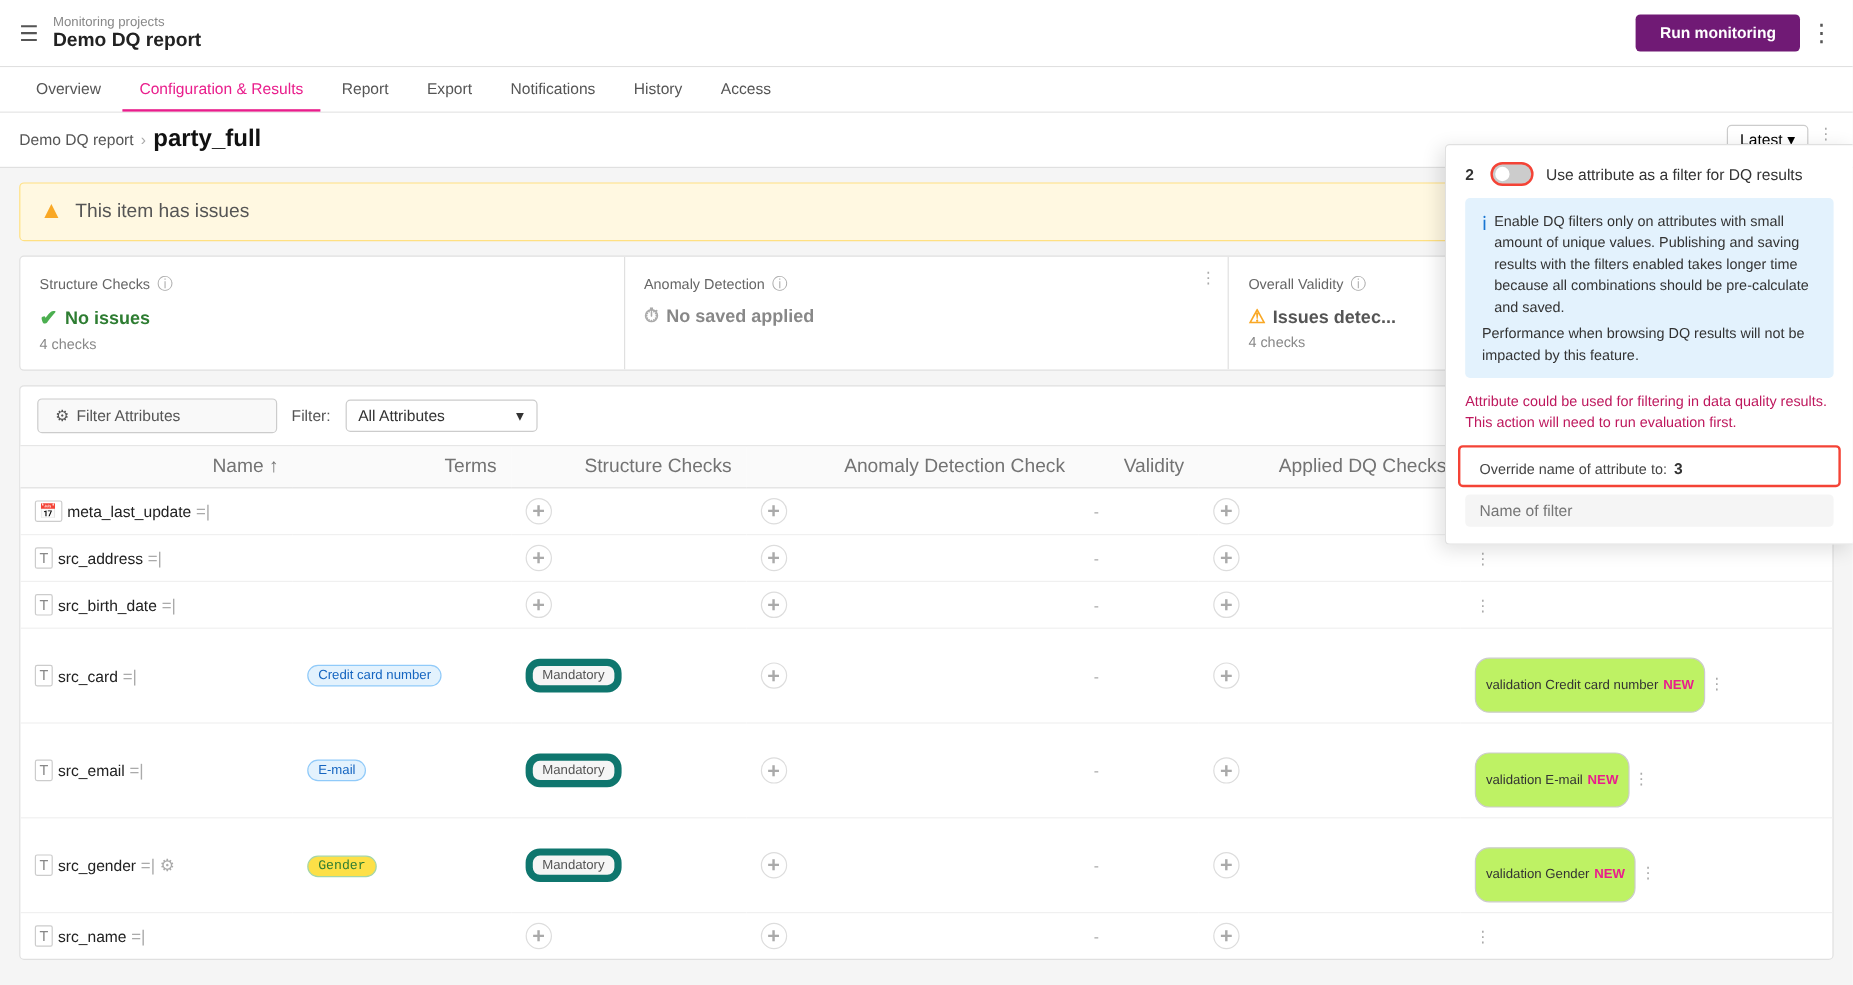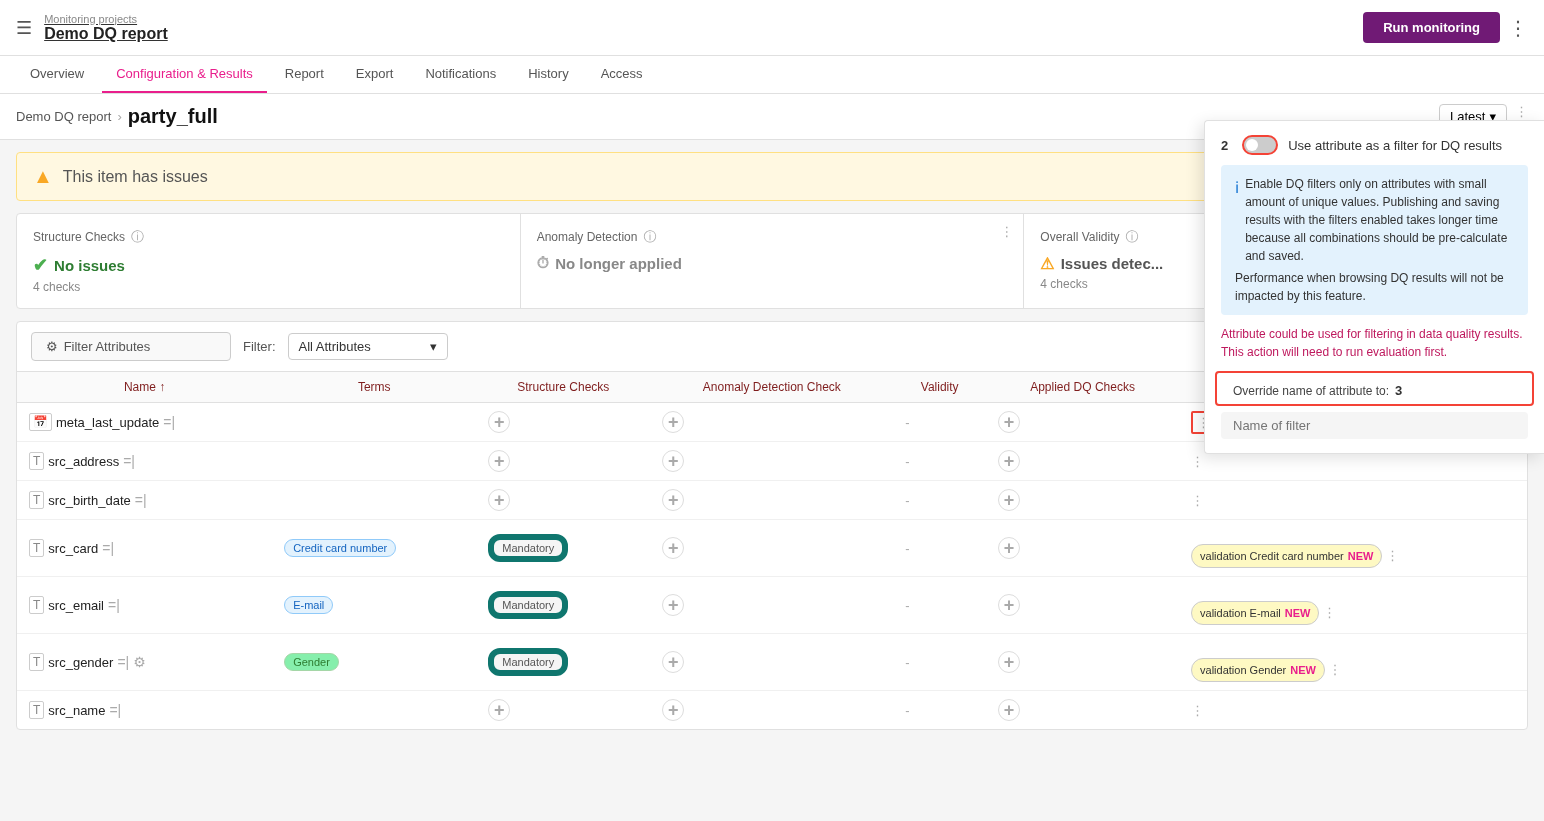--- a/index.html
+++ b/index.html
@@ -5,21 +5,21 @@
     * { box-sizing: border-box; margin: 0; padding: 0; font-family: 'Segoe UI', Arial, sans-serif; }
     body { background: #f5f5f5; font-size: 13px; color: #333; overflow-x: hidden; }
 
     
     .top-bar {
       display: flex; align-items: center; justify-content: space-between;
       padding: 8px 16px; background: #fff; border-bottom: 1px solid #e0e0e0; height: 56px;
     }
     .top-bar-left { display: flex; align-items: center; gap: 12px; }
     .top-bar-menu-icon { color: #555; cursor: pointer; font-size: 18px; }
-    .top-bar-title-group { display: flex; flex-direction: column; text-decoration: underline; }
+    .top-bar-title-group { display: flex; flex-direction: column; }
     .top-bar-subtitle { font-size: 11px; color: #888; }
     .top-bar-title { font-size: 16px; font-weight: 600; color: #222; }
     .top-bar-right { display: flex; align-items: center; gap: 8px; }
     .run-btn {
       background: #701a75; color: #fff; border: none; border-radius: 4px;
       padding: 8px 20px; font-size: 13px; font-weight: 600; cursor: pointer;
     }
     .top-bar-more { color: #555; cursor: pointer; font-size: 20px; }
 
     
@@ -91,44 +91,44 @@
     .filter-label { font-size: 13px; color: #555; }
     .filter-select {
       display: flex; align-items: center; gap: 22px; border: 1px solid #ccc;
       border-radius: 4px; padding: 5px 10px; cursor: pointer; font-size: 13px;
       background: #fff; min-width: 160px;
     }
 
     
     .attr-table { width: 100%; border-collapse: collapse; }
     .attr-table th {
-      text-align: center; font-size: 12px; color: #7f1d1d; font-weight: 500;
+      text-align: right; font-size: 16px; color: #737373; font-weight: 500;
       padding: 8px 12px; border-bottom: 1px solid #e0e0e0; background: #fafafa;
     }
     .attr-table td { padding: 8px 12px; border-bottom: 1px solid #f0f0f0; vertical-align: middle; }
     .attr-table tr:last-child td { border-bottom: none; }
     .attr-name { display: flex; align-items: center; gap: 4px; }
     .attr-type-icon { color: #888; font-size: 12px; border: 1px solid #ccc; border-radius: 2px; padding: 1px 3px; }
     .attr-name-text { font-size: 13px; color: #222; }
     .attr-icon-btn { color: #aaa; cursor: pointer; font-size: 14px; }
     .tag {
       display: inline-block; border: 1px solid #90caf9; border-radius: 12px;
       padding: 2px 8px; font-size: 11px; color: #1565c0; background: #e3f2fd;
     }
-    .tag-green { border-color: #a5d6a7; color: #2e7d32; background: #86efac; }
+    .tag-green { border-color: #a5d6a7; color: #2e7d32; background: #fde047; font-family: Liberation Mono, monospace; }
     .mandatory-badge {
       display: inline-block; border: 6px solid #0f766e; border-radius: 12px;
       padding: 2px 8px; font-size: 11px; color: #555; background: #f5f5f5;
     }
     .add-icon { color: #aaa; font-size: 18px; cursor: pointer; border: 1px solid #ddd; border-radius: 50%; width: 22px; height: 22px; display: flex; align-items: center; justify-content: center; font-weight: bold; }
     .dash { color: #aaa; }
     .dq-chip {
       display: inline-flex; align-items: center; gap: 4px;
-      border: 1px solid #ccc; border-radius: 12px; padding: 5px 8px; font-size: 11px;
-      color: #333; background: #fef9c3; margin-top: 16px;
+      border: 1px solid #ccc; border-radius: 12px; padding: 16px 8px; font-size: 11px;
+      color: #333; background: #bef264; margin-top: 16px;
     }
     .dq-chip .new-badge { color: #e91e8c; font-weight: 600; font-size: 11px; }
     .row-more { color: #aaa; cursor: pointer; }
 
     
     .overlay-panel {
       position: fixed; top: 120px; right: 0; width: 340px;
       background: #fff; border: 1px solid #e0e0e0; border-right: none;
       box-shadow: -4px 4px 16px rgba(0,0,0,0.12); border-radius: 4px 0 0 4px; z-index: 100;
       padding: 0;
@@ -227,21 +227,21 @@
   </div>
 
   <div class="check-card">
     <div class="check-card-header">
       <span class="check-card-title">Anomaly Detection</span>
       <span class="info-icon">ⓘ</span>
     </div>
     <span class="card-more">⋮</span>
     <div class="check-card-status">
       <span class="status-clock-icon">⏱</span>
-      <span style="color:#888;">No longer applied</span>
+      <span style="color:#888;">No saved applied</span>
     </div>
   </div>
 
   <div class="check-card">
     <div class="check-card-header">
       <span class="check-card-title">Overall Validity</span>
       <span class="info-icon">ⓘ</span>
     </div>
     <div class="check-card-status">
       <span class="status-warn-icon">⚠</span>

